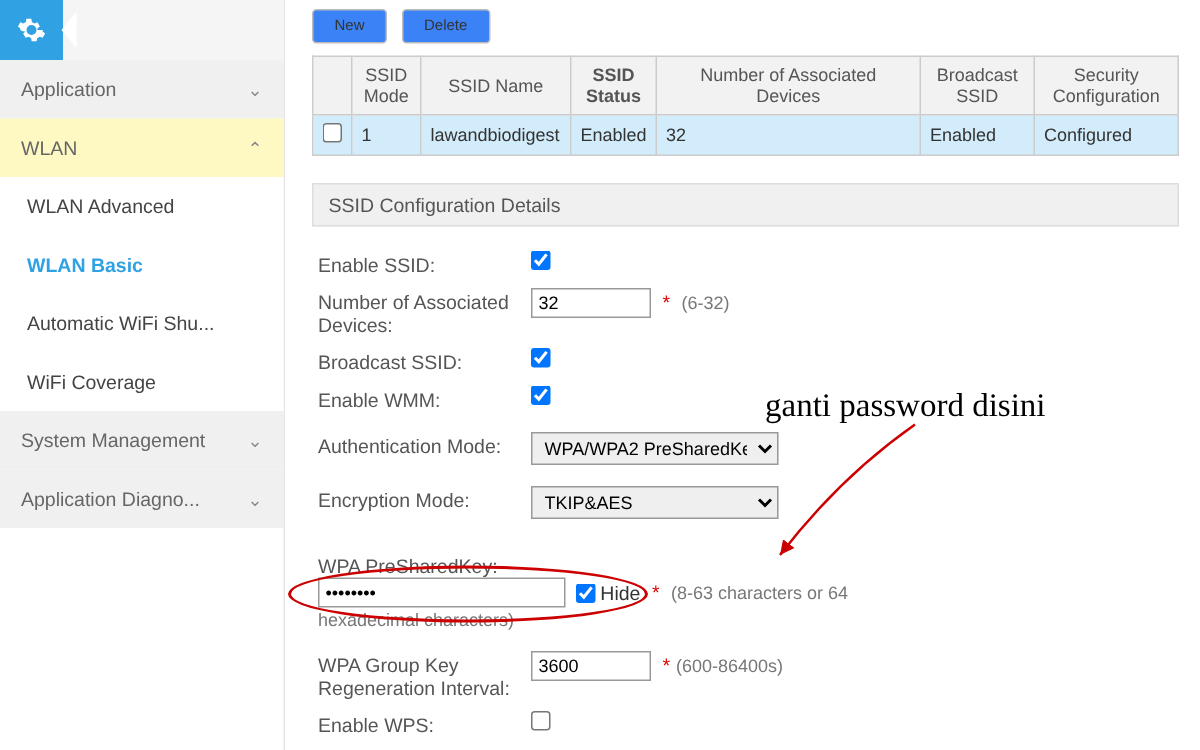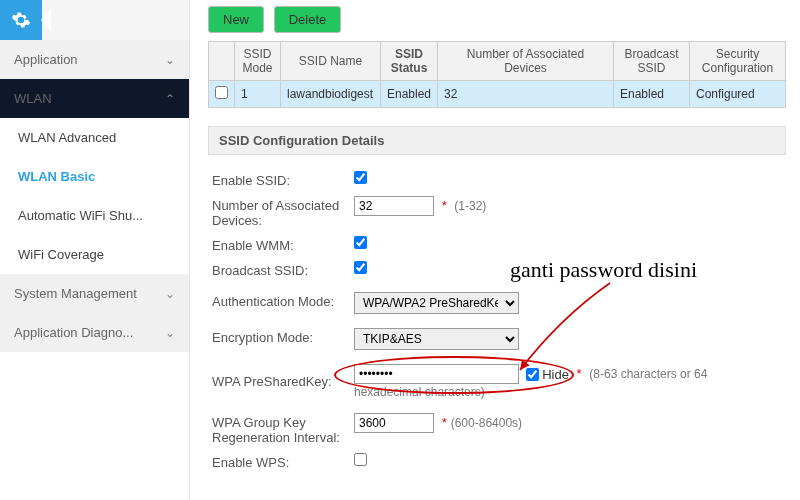--- a/index.html
+++ b/index.html
@@ -4,33 +4,33 @@
 <style>
   * { box-sizing: border-box; margin: 0; padding: 0; }
   body { font-family: Arial, sans-serif; font-size: 13px; color: #333; background: #fff; width: 800px; height: 500px; overflow: hidden; }
   .layout { display: flex; height: 100%; }
   .sidebar { width: 190px; background: #fff; border-right: 1px solid #e5e5e5; }
   .gear-tab { display: flex; align-items: center; background: #f5f5f5; }
   .gear-box { background: #30a2e4; width: 42px; height: 40px; display: flex; align-items: center; justify-content: center; }
   .gear-box svg { width: 20px; height: 20px; fill: #fff; }
   .gear-arrow { border-top: 12px solid transparent; border-bottom: 12px solid transparent; border-right: 10px solid #fff; margin-left: -1px; }
   .section { background: #f0f0f0; padding: 12px 14px; color: #666; display: flex; justify-content: space-between; align-items: center; cursor: pointer; text-align: center; }
-  .section.expanded { background: #0f172a; }
+  .section.expanded { background: #fef9c3; }
   .chevron { font-size: 12px; color: #888; }
   .subitems { background: #fff; }
   .subitem { padding: 12px 18px; color: #444; cursor: pointer; white-space: nowrap; overflow: hidden; text-overflow: ellipsis; }
   .subitem.active { color: #30a2e4; font-weight: bold; }
   .main { flex: 1; padding: 6px 14px 0 18px; overflow: hidden; }
   .topbuttons { margin-bottom: 8px; }
-  .btn { display: inline-block; border: 1px solid #bbb; padding: 5px 14px; background: #22c55e; border-radius: 3px; cursor: pointer; margin-right: 6px; font-size: 13px; }
+  .btn { display: inline-block; border: 1px solid #bbb; padding: 5px 14px; background: #3b82f6; border-radius: 3px; cursor: pointer; margin-right: 6px; font-size: 10px; }
   table.ssid { width: 100%; border-collapse: collapse; font-size: 12px; }
   table.ssid th, table.ssid td { border: 1px solid #ccc; padding: 5px 6px; text-align: center; }
   table.ssid th { background: #f2f2f2; font-weight: normal; color: #555; }
   tr.selrow { background: #d2ecfb; }
-  .details-title { background: #f0f0f0; border: 1px solid #ddd; padding: 6px 10px; margin-top: 18px; font-size: 13px; color: #555; font-weight: bold; }
+  .details-title { background: #f0f0f0; border: 1px solid #ddd; padding: 6px 10px; margin-top: 18px; font-size: 13px; color: #555; }
   .form { padding: 8px 4px; }
   .row { display: flex; align-items: flex-start; margin: 8px 0; }
   .lbl { width: 142px; color: #555; padding-top: 2px; }
   .ctrl input[type=text], .ctrl input[type=password], .ctrl select { border: 1px solid #999; padding: 2px 4px; font-size: 12px; }
   .w165 { width: 165px; }
   .w80 { width: 80px; }
   .req { color: #d00; margin: 0 4px; }
   .hint { color: #777; font-size: 12px; }
   .hide-wrap { display: inline-flex; align-items: center; }
   .ellipse { position: absolute; border: 2px solid #c00; border-radius: 50%; width: 240px; height: 38px; pointer-events: none; }
@@ -110,40 +110,40 @@
     <div class="form">
       <div class="row">
         <div class="lbl">Enable SSID:</div>
         <div class="ctrl"><input type="checkbox" checked="" style=""></div>
       </div>
       <div class="row">
         <div class="lbl">Number of Associated Devices:</div>
         <div class="ctrl">
           <input type="text" class="w80" value="32" style="">
           <span class="req">*</span>
-          <span class="hint">(1-32)</span>
+          <span class="hint">(6-32)</span>
         </div>
       </div>
       <div class="row">
-        <div class="lbl">Enable WMM:</div>
+        <div class="lbl">Broadcast SSID:</div>
         <div class="ctrl"><input type="checkbox" checked="" style=""></div>
       </div>
       <div class="row">
-        <div class="lbl">Broadcast SSID:</div>
+        <div class="lbl">Enable WMM:</div>
         <div class="ctrl"><input type="checkbox" checked="" style=""></div>
       </div>
       <div class="row" style="margin-top:14px;">
         <div class="lbl">Authentication Mode:</div>
         <div class="ctrl"><select class="w165"><option>WPA/WPA2 PreSharedKey</option></select></div>
       </div>
       <div class="row" style="margin-top:14px;">
         <div class="lbl">Encryption Mode:</div>
         <div class="ctrl"><select class="w165"><option>TKIP&amp;AES</option></select></div>
       </div>
-      <div class="row" style="margin-top:14px; position:relative;">
+      <div class="row" style="margin-top:14px; position:relative;flex-direction:column;">
         <div class="lbl" style="padding-top:10px;">WPA PreSharedKey:</div>
         <div class="ctrl" style="position:relative; max-width:420px;">
           <span class="hide-wrap">
             <input type="password" class="w165" value="••••••••" style="">
             &nbsp;&nbsp;
             <input type="checkbox" checked="" style="">
             <span style="margin-left:3px;text-align:center;">Hide</span>
           </span>
           <span class="req">*</span>
           <span class="hint">(8-63 characters or 64 hexadecimal characters)</span>

